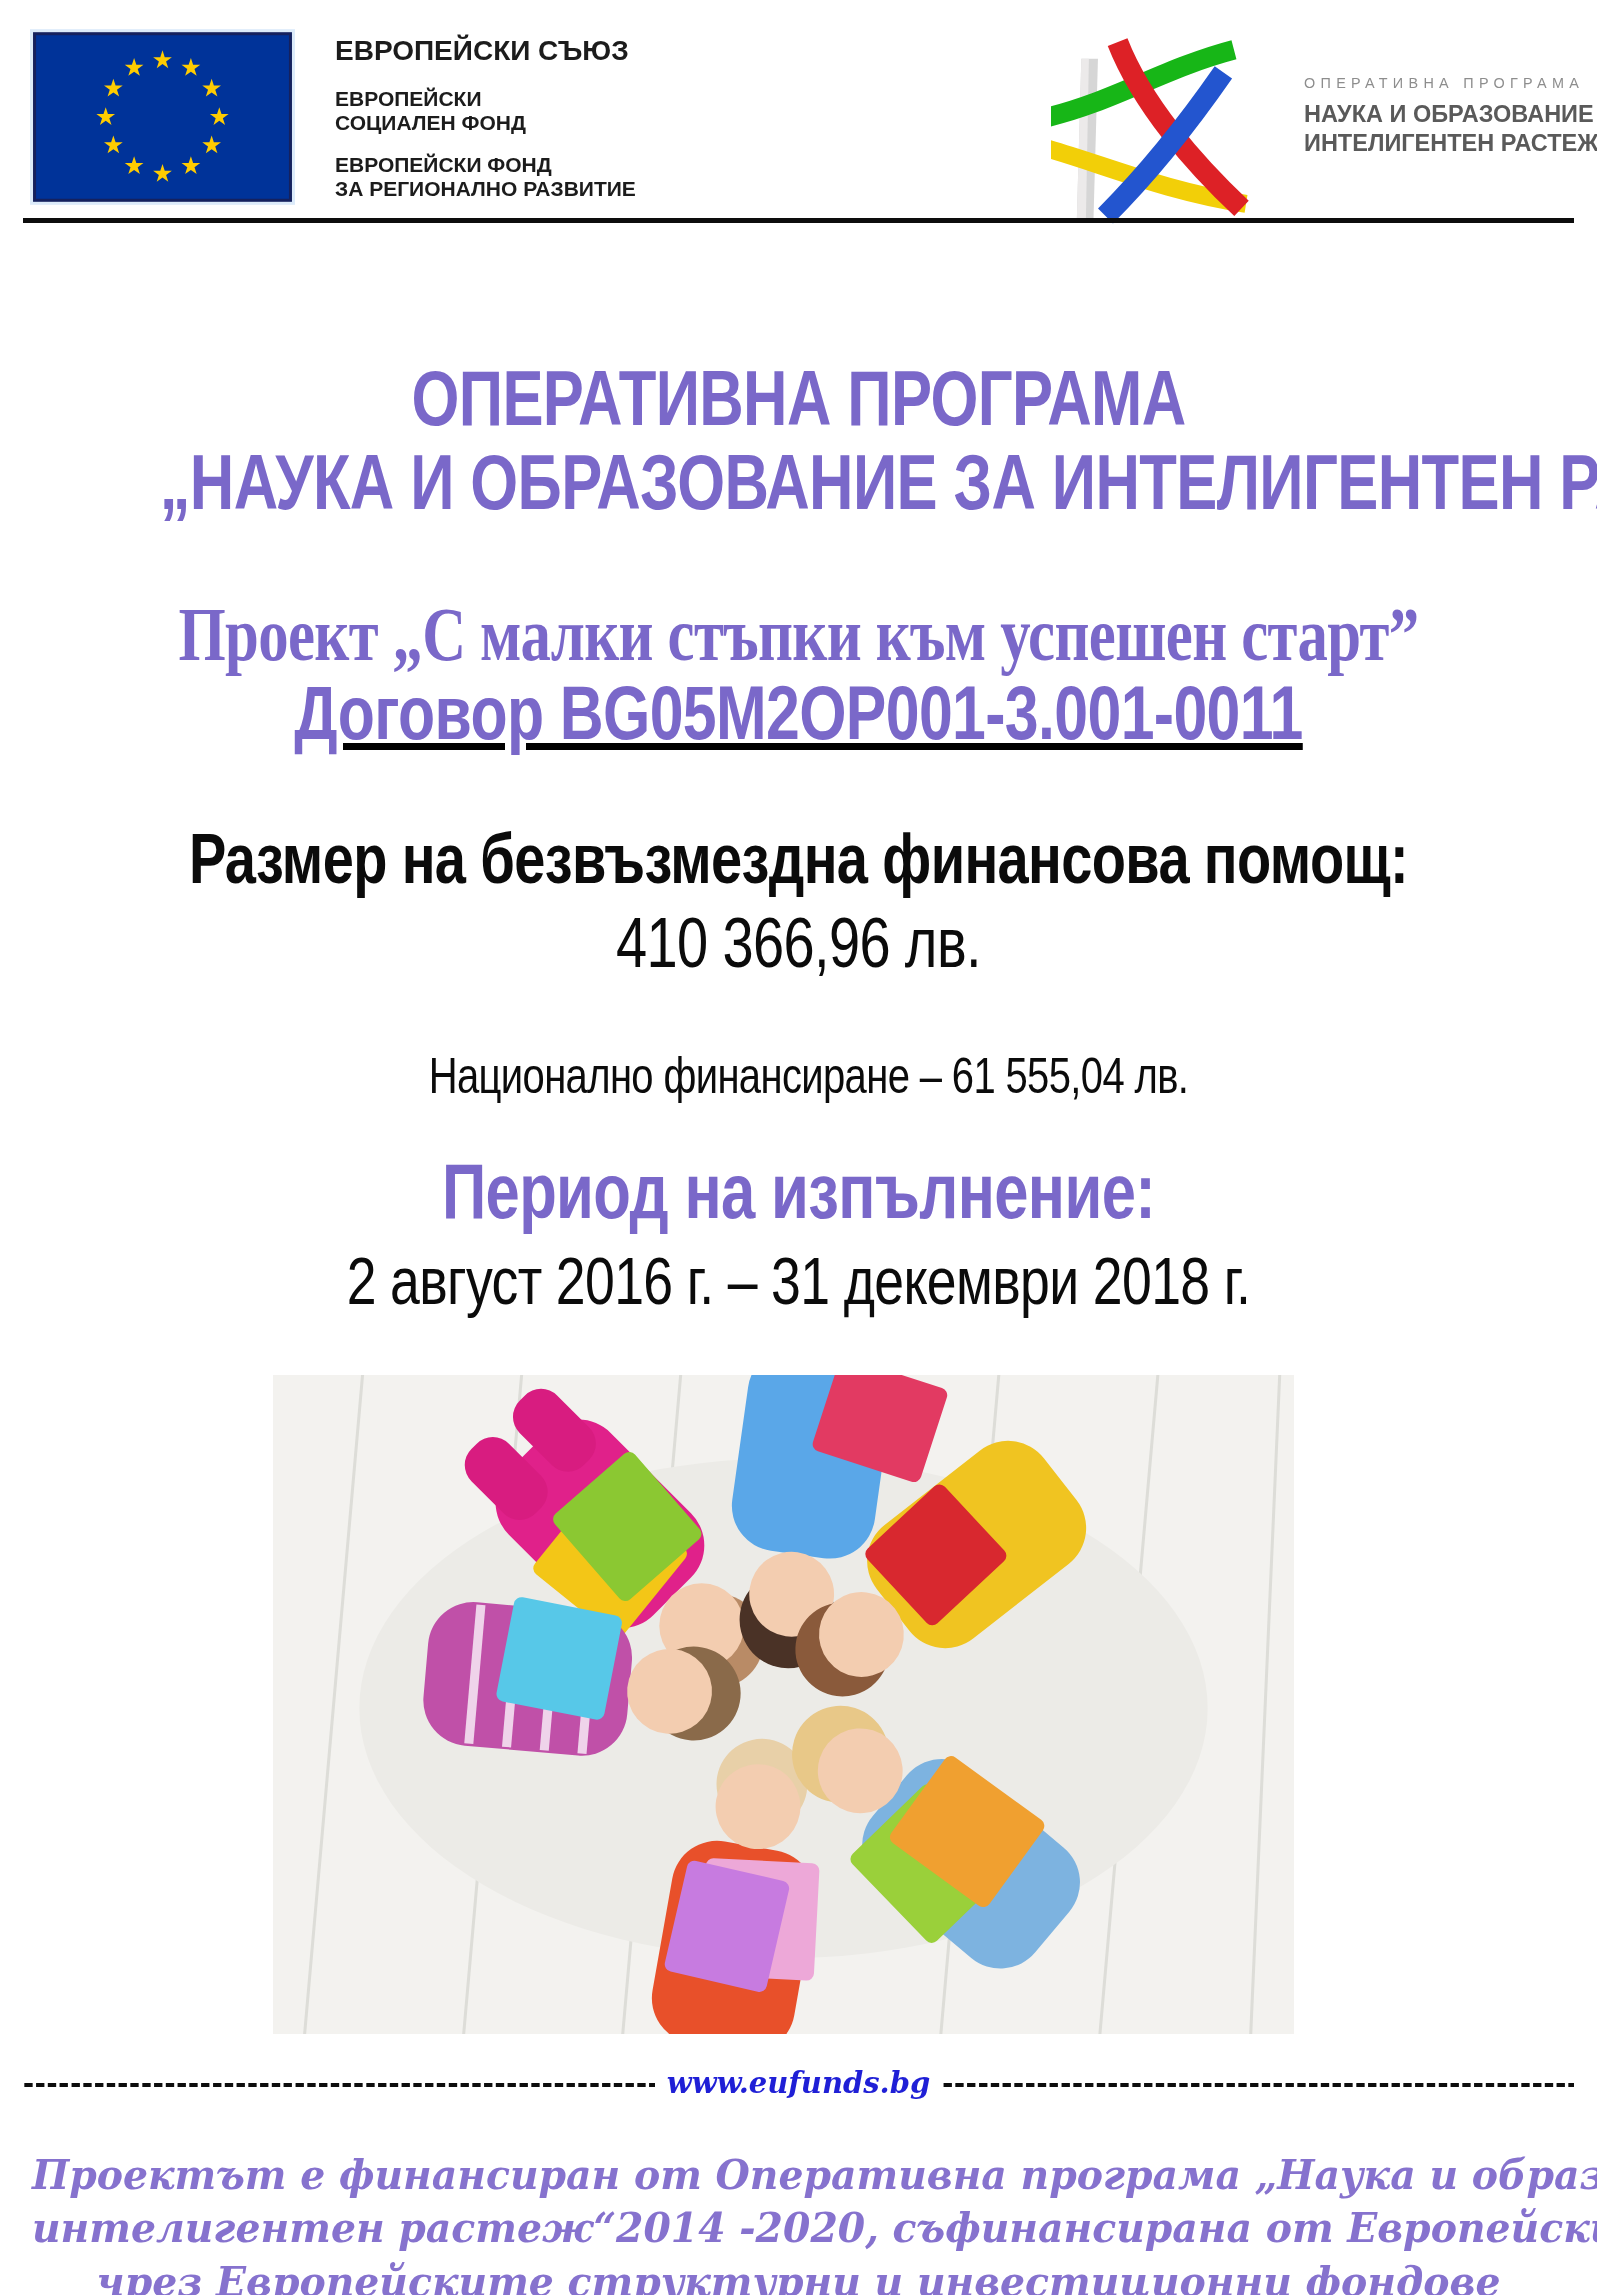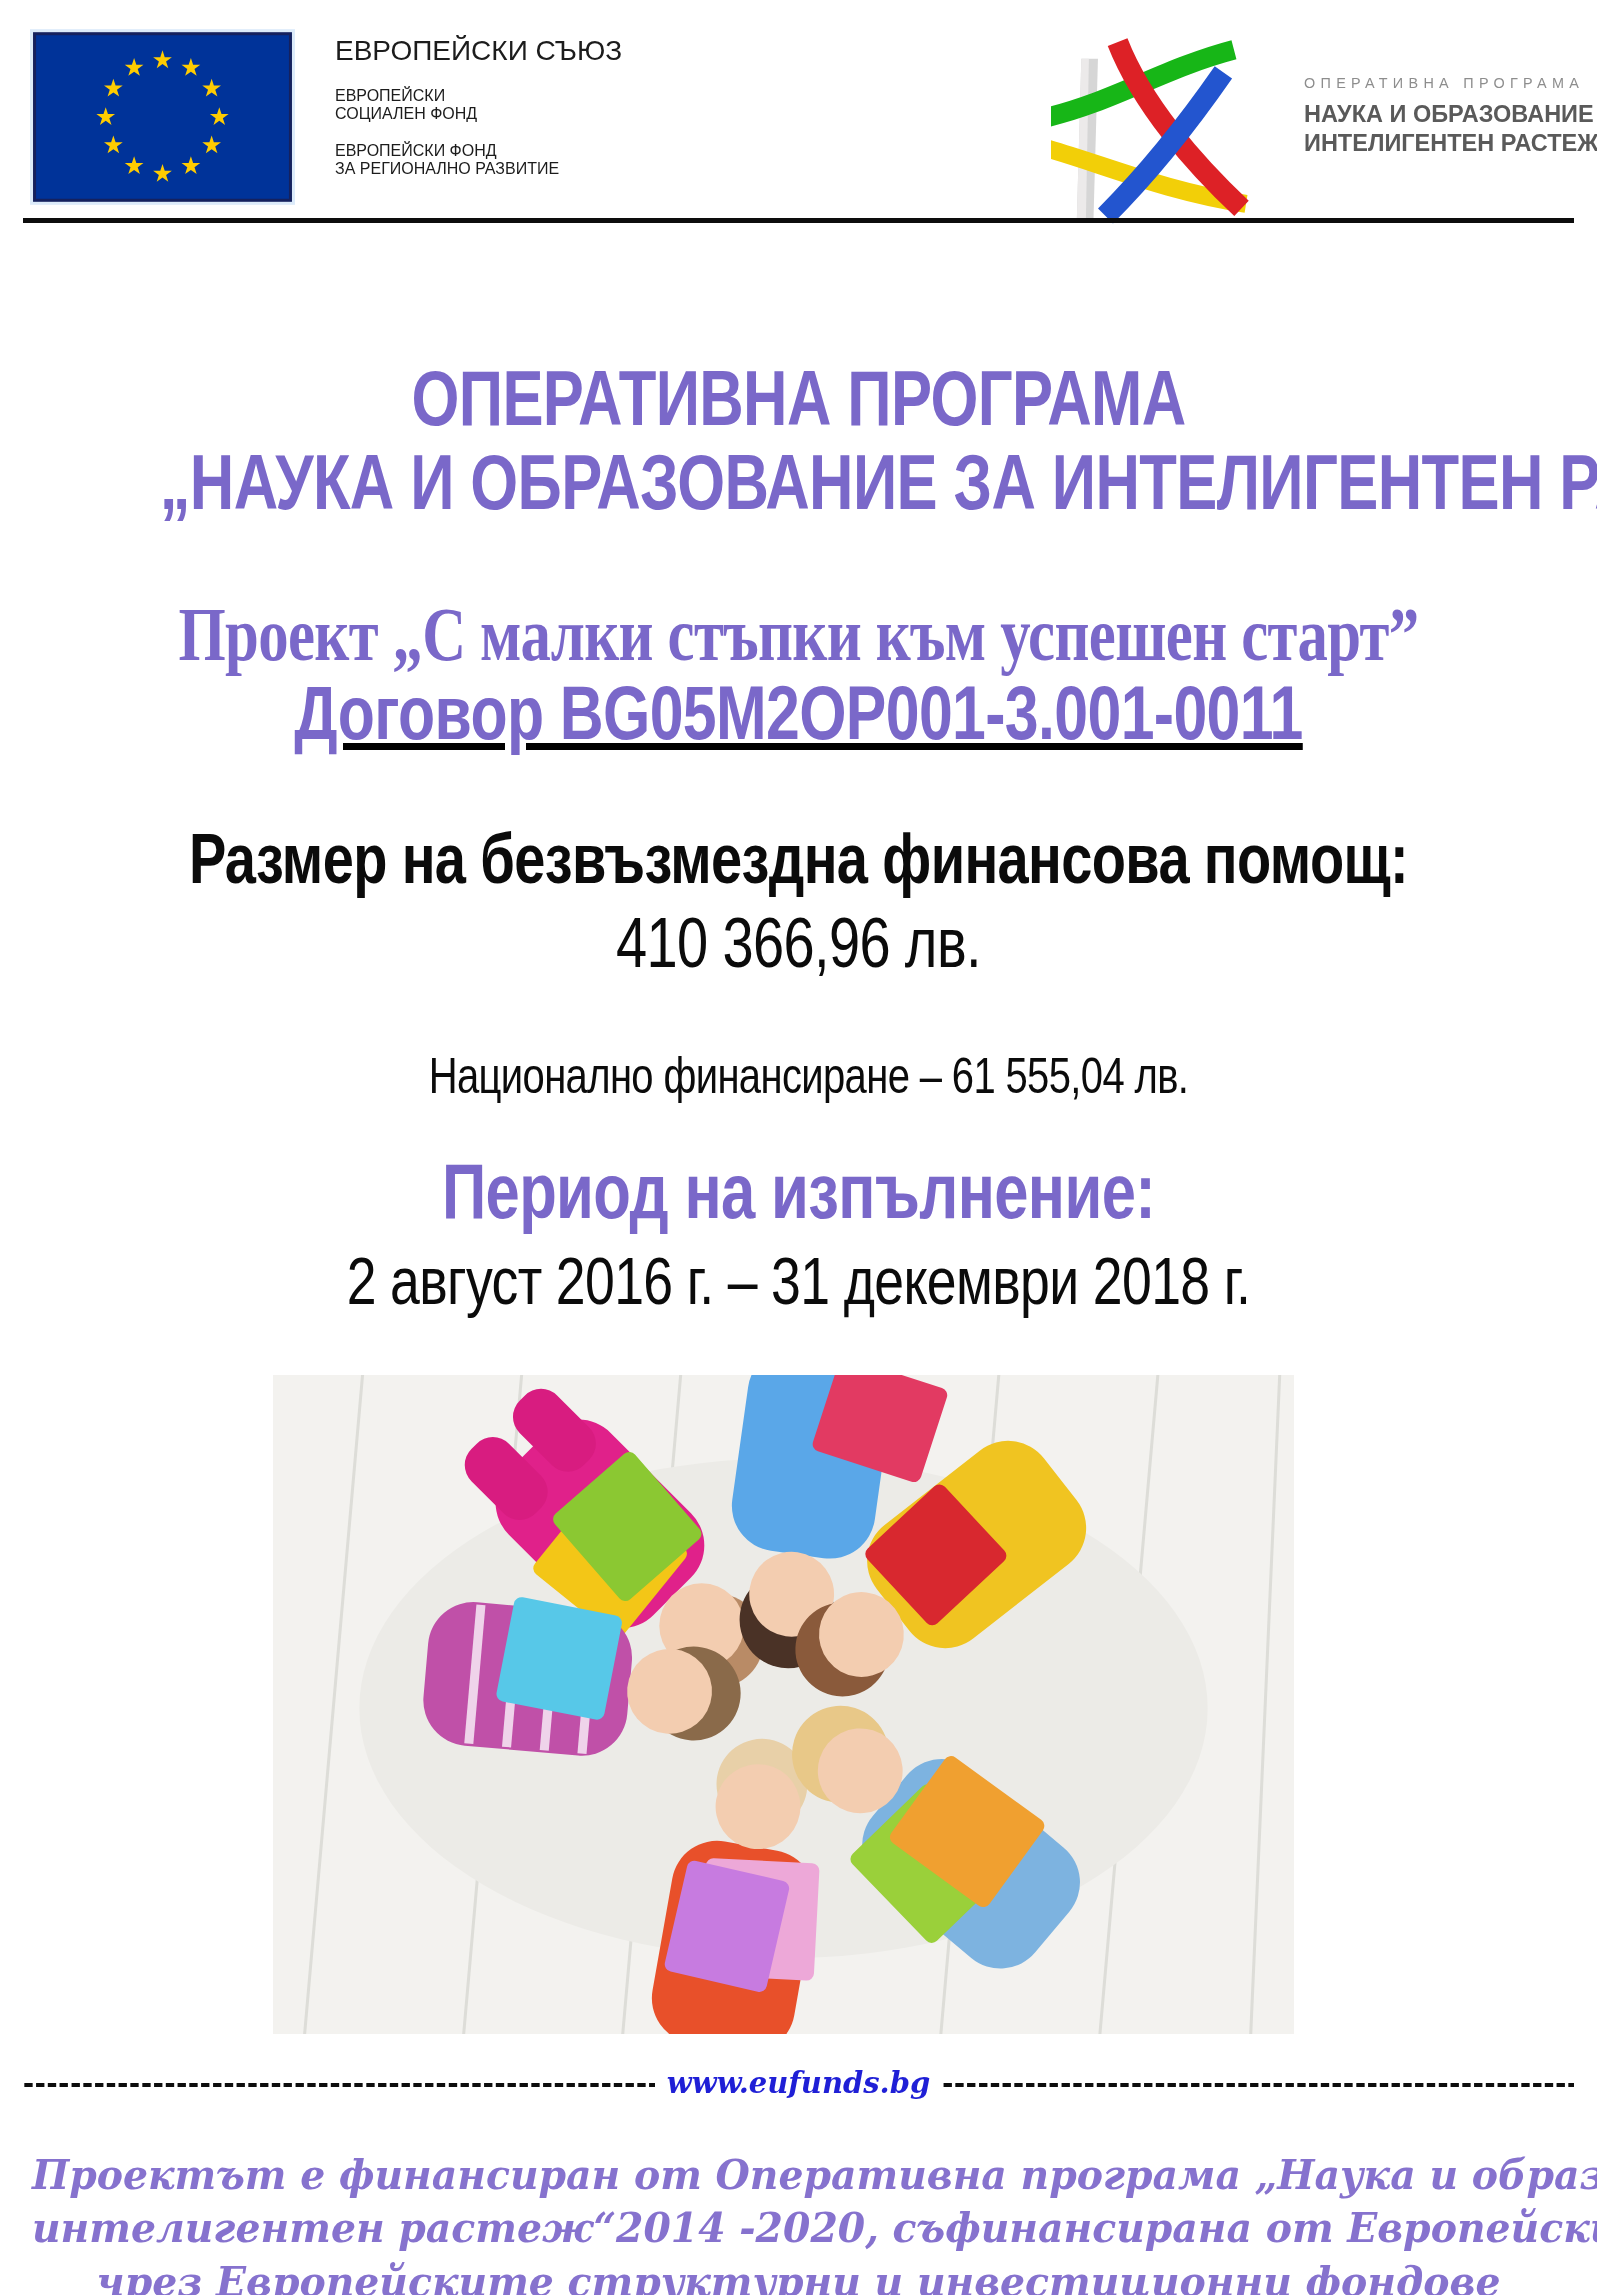--- a/index.html
+++ b/index.html
@@ -15,24 +15,24 @@
     display:block;
     transform:scaleX(0.8);
     transform-origin:50% 50%;
     white-space:nowrap;
     letter-spacing:-0.8px;
   }
   
   .eu-flag{position:absolute;left:30px;top:29px;}
   .eu-text{
     position:absolute;left:335px;top:35px;
-    color:#1c1c1c;font-weight:normal;line-height:1.15;
+    color:#1c1c1c;font-weight:bold;line-height:1.15;
   }
   .eu-text .t1{font-size:28px;margin-bottom:19.7px;}
-  .eu-text .t2{font-size:16px;}
+  .eu-text .t2{font-size:21px;}
   .eu-text .gap{height:18px;}
   .op-logo{position:absolute;left:1051px;top:21px;}
   .op-text{
     position:absolute;left:1304px;top:74px;
     color:#5a5a5a;line-height:1.25;
   }
   .op-text .small{
     font-size:14.4px;letter-spacing:5.3px;color:#8d8d8d;
     margin-bottom:7.6px;white-space:nowrap;
   }

